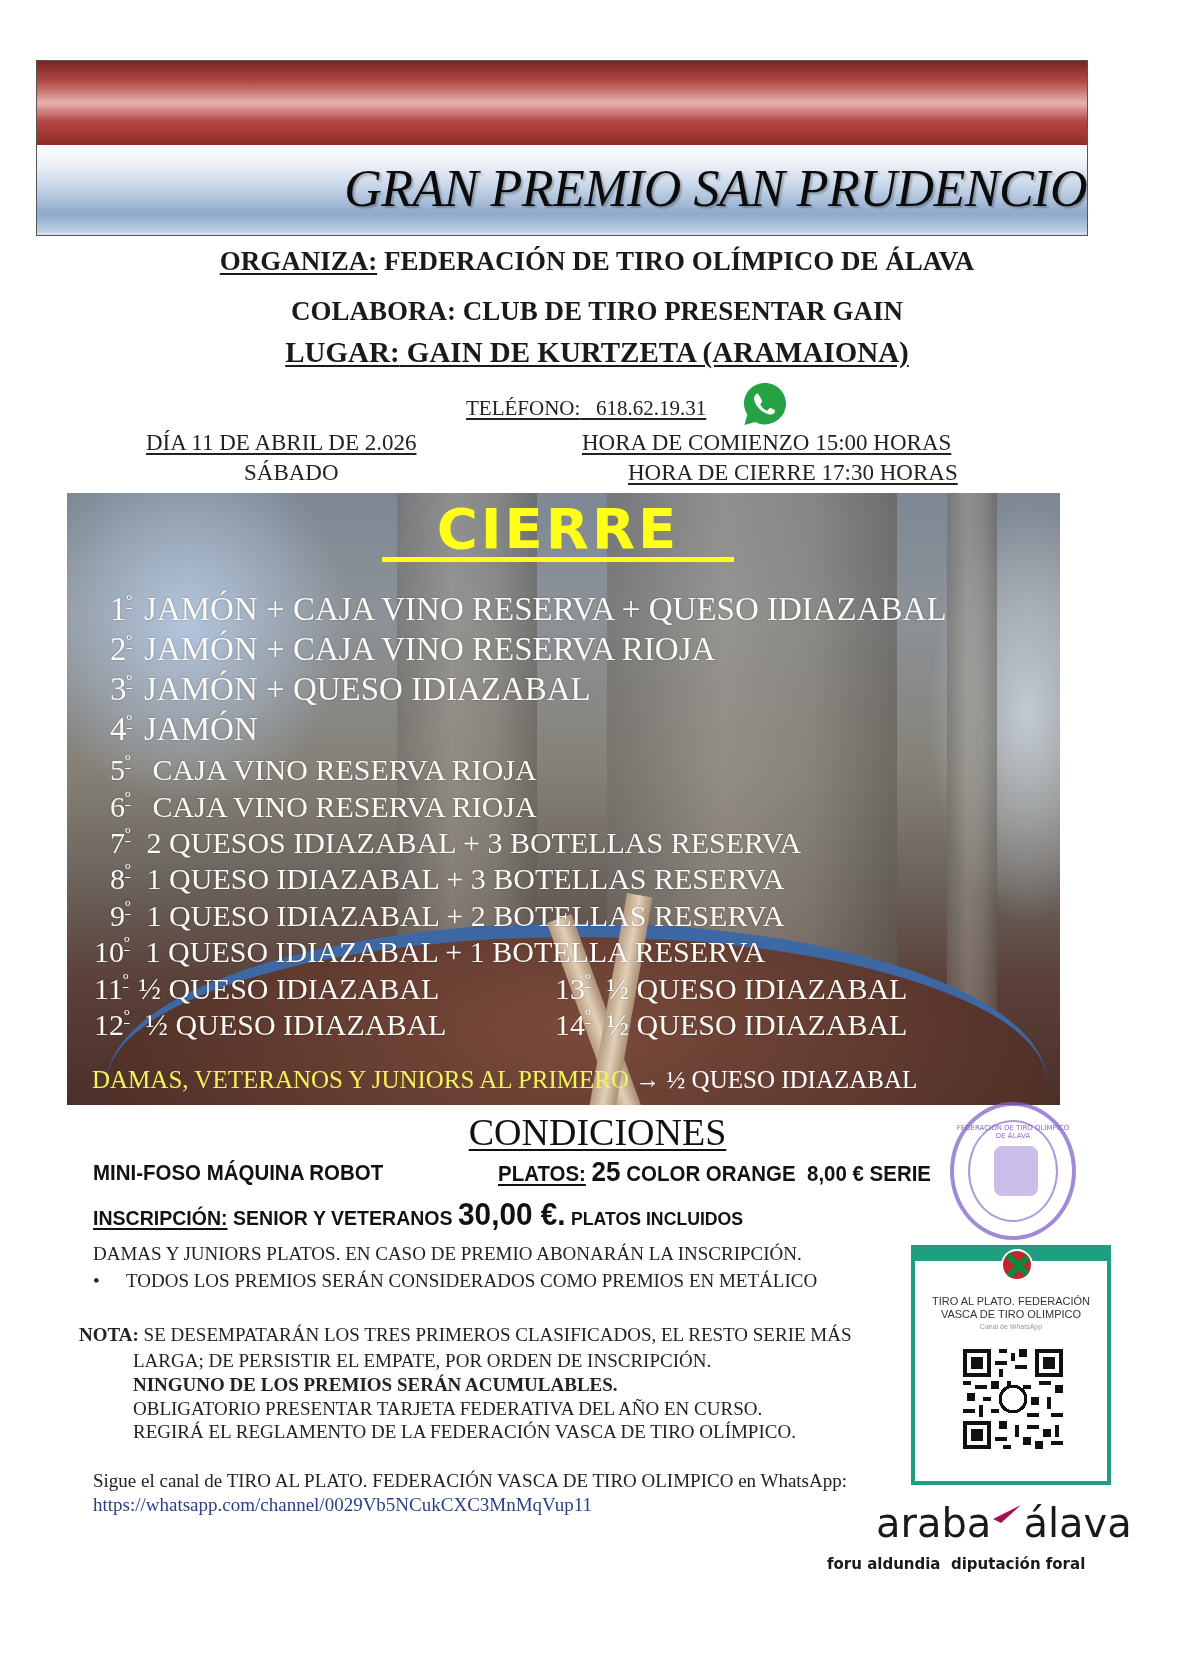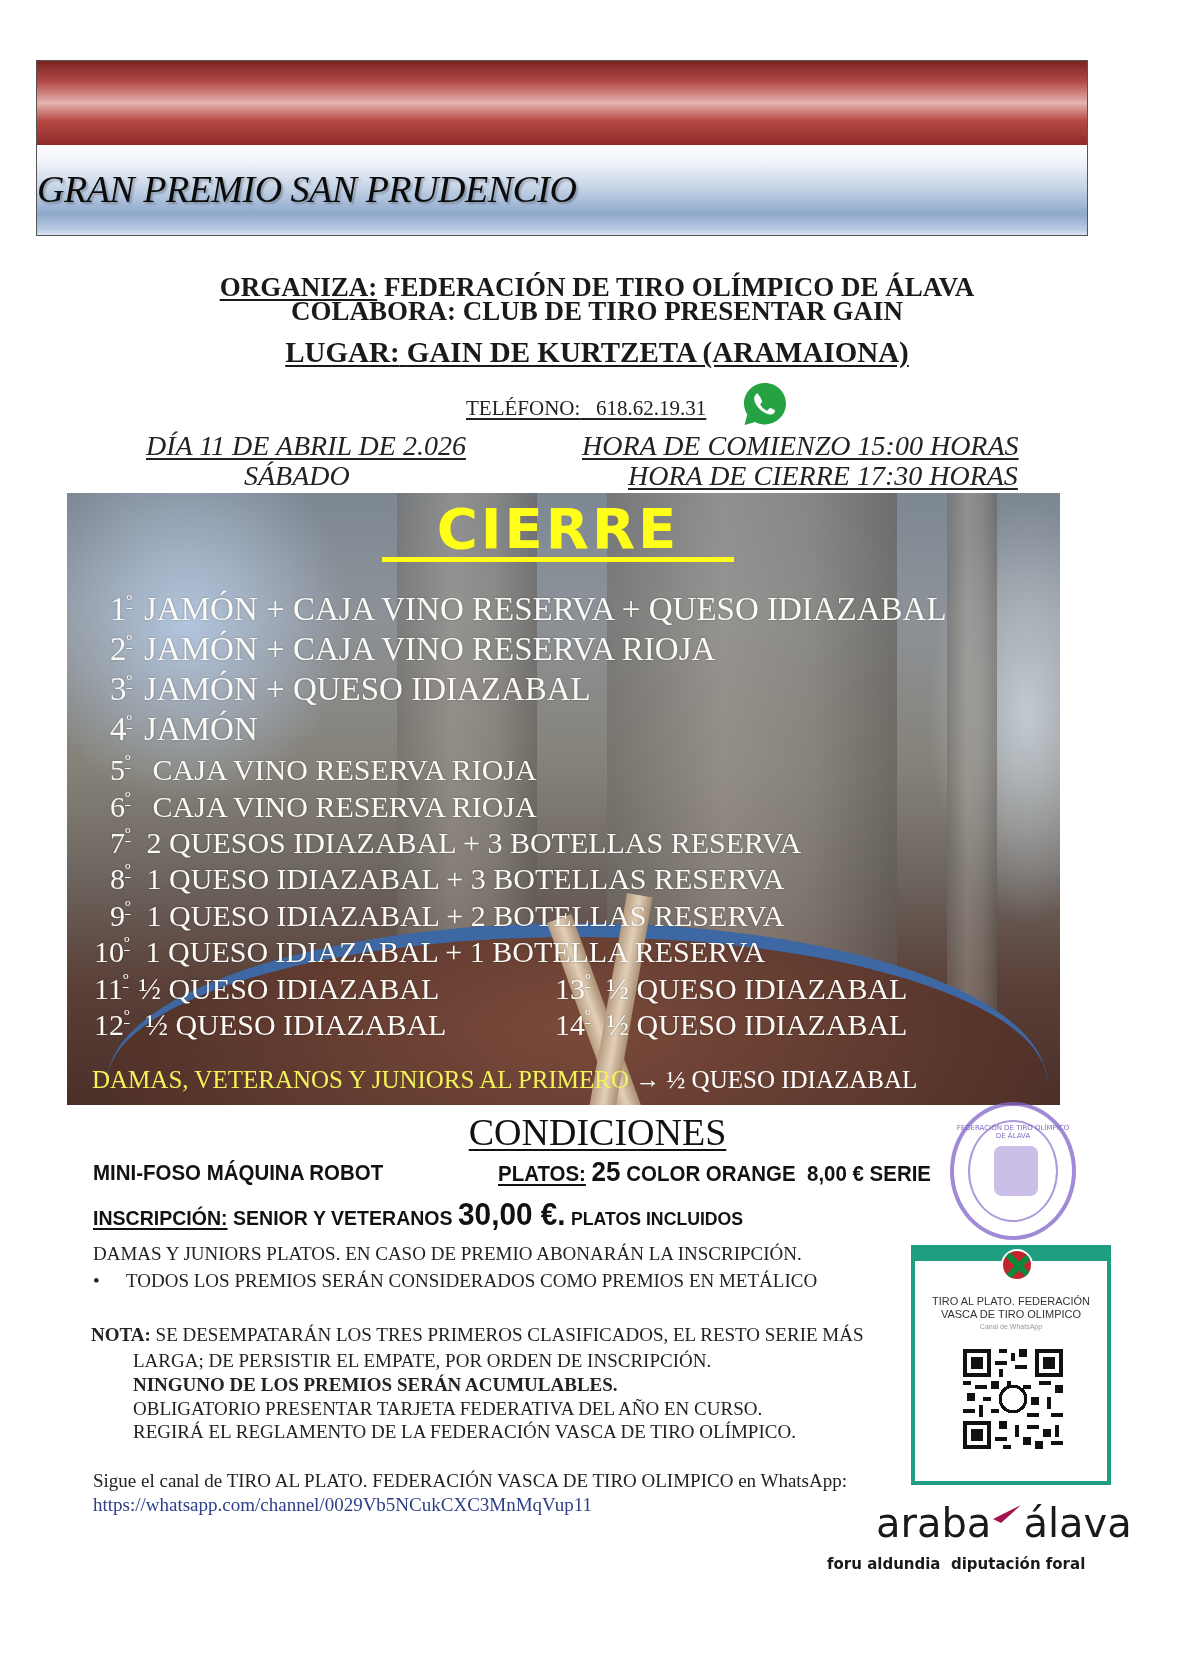--- a/index.html
+++ b/index.html
@@ -21,45 +21,45 @@
   }
   .banner-title {
     position: absolute; left: 0; top: 8px; width: 100%; text-align: center;
     font-family: "Liberation Serif", serif; font-size: 66px; line-height: 70px;
     color: #ffffff; letter-spacing: 1px;
   }
   .banner-title span {
     border-bottom: 3px solid #ffffff; padding: 0 4px; display: inline-block; line-height: 64px;
   }
   .banner-subtitle {
-    position: absolute; left: 0; top: 88px; width: 100%; text-align: left;
-    font-family: "Liberation Serif", serif; font-style: italic; font-size: 38px; line-height: 80px;
+    position: absolute; left: 0; top: 88px; width: 100%; text-align: right;
+    font-family: "Liberation Serif", serif; font-style: italic; font-size: 52px; line-height: 80px;
     color: #0b0b0b; letter-spacing: -0.5px; text-shadow: 2px 2px 2px rgba(0,0,0,0.25);
   }
 
   
   .org-line {
     position: absolute; left: 0; width: 1179px; text-align: center;
     font-family: "Liberation Serif", serif; font-weight: bold; color: #1a1a1a;
     transform-origin: center; 
   }
-  .org-1 { top: 272px; font-size: 27px; padding-left: 15px; }
+  .org-1 { top: 246px; font-size: 27px; padding-left: 15px; }
   .org-2 { top: 296px; font-size: 27px; padding-left: 15px; }
   .org-3 { top: 336px; font-size: 29px; padding-left: 15px; }
   .ul { text-decoration: underline; text-underline-offset: 3px; }
 
   .phone {
     position: absolute; left: 466px; top: 396px; font-size: 21px; color: #222;
     text-decoration: underline; text-underline-offset: 3px;
   }
   .wa-icon {
     position: absolute; left: 741px; top: 380px; width: 48px; height: 48px;
   }
 
-  .date-block { position: absolute; font-size: 28px; color: #222; font-style: italic; }
+  .date-block { position: absolute; font-size: 23px; color: #222; }
   .date-1 { left: 146px; top: 430px; text-decoration: underline; text-underline-offset: 3px; }
   .date-2 { left: 244px; top: 460px; }
   .time-1 { left: 582px; top: 430px; text-decoration: underline; text-underline-offset: 3px; }
   .time-2 { left: 628px; top: 460px; text-decoration: underline; text-underline-offset: 3px; }
 
   
   .prize-panel {
     position: absolute; left: 67px; top: 493px; width: 993px; height: 612px; overflow: hidden;
     background:
       radial-gradient(ellipse 230px 260px at 120px 130px, rgba(180,200,225,0.95), rgba(180,200,225,0) 70%),
@@ -120,21 +120,21 @@
   .cond-1b { left: 498px; top: 1156px; font-size: 22px; transform: scaleX(0.93); transform-origin: left; }
   .cond-1b .big { font-size: 28px; }
   .cond-2 { left: 93px; top: 1196px; font-size: 21px; transform: scaleX(0.93); transform-origin: left; }
   .cond-2 .big { font-size: 32px; }
   .cond-2 .small { font-size: 19px; }
 
   .body-text { position: absolute; font-family: "Liberation Serif", serif; font-size: 19px; color: #222; white-space: nowrap; }
   .bt-1 { left: 93px; top: 1243px; }
   .bt-2 { left: 93px; top: 1270px; }
   .bt-2 .bullet { display: inline-block; width: 33px; }
-  .nota-1 { left: 91px; top: 1324px; }
+  .nota-1 { left: 79px; top: 1324px; }
   .nota-1 b { font-weight: bold; }
   .nota-2 { left: 133px; top: 1350px; }
   .nota-3 { left: 133px; top: 1374px; font-weight: bold; }
   .nota-4 { left: 133px; top: 1398px; }
   .nota-5 { left: 133px; top: 1421px; }
 
   .follow-1 { left: 93px; top: 1470px; font-size: 19px; }
   .follow-link { position: absolute; left: 93px; top: 1494px; font-family: "Liberation Serif", serif; font-size: 19px; color: #2b3f88; white-space: nowrap; text-decoration: none; }
 
   

